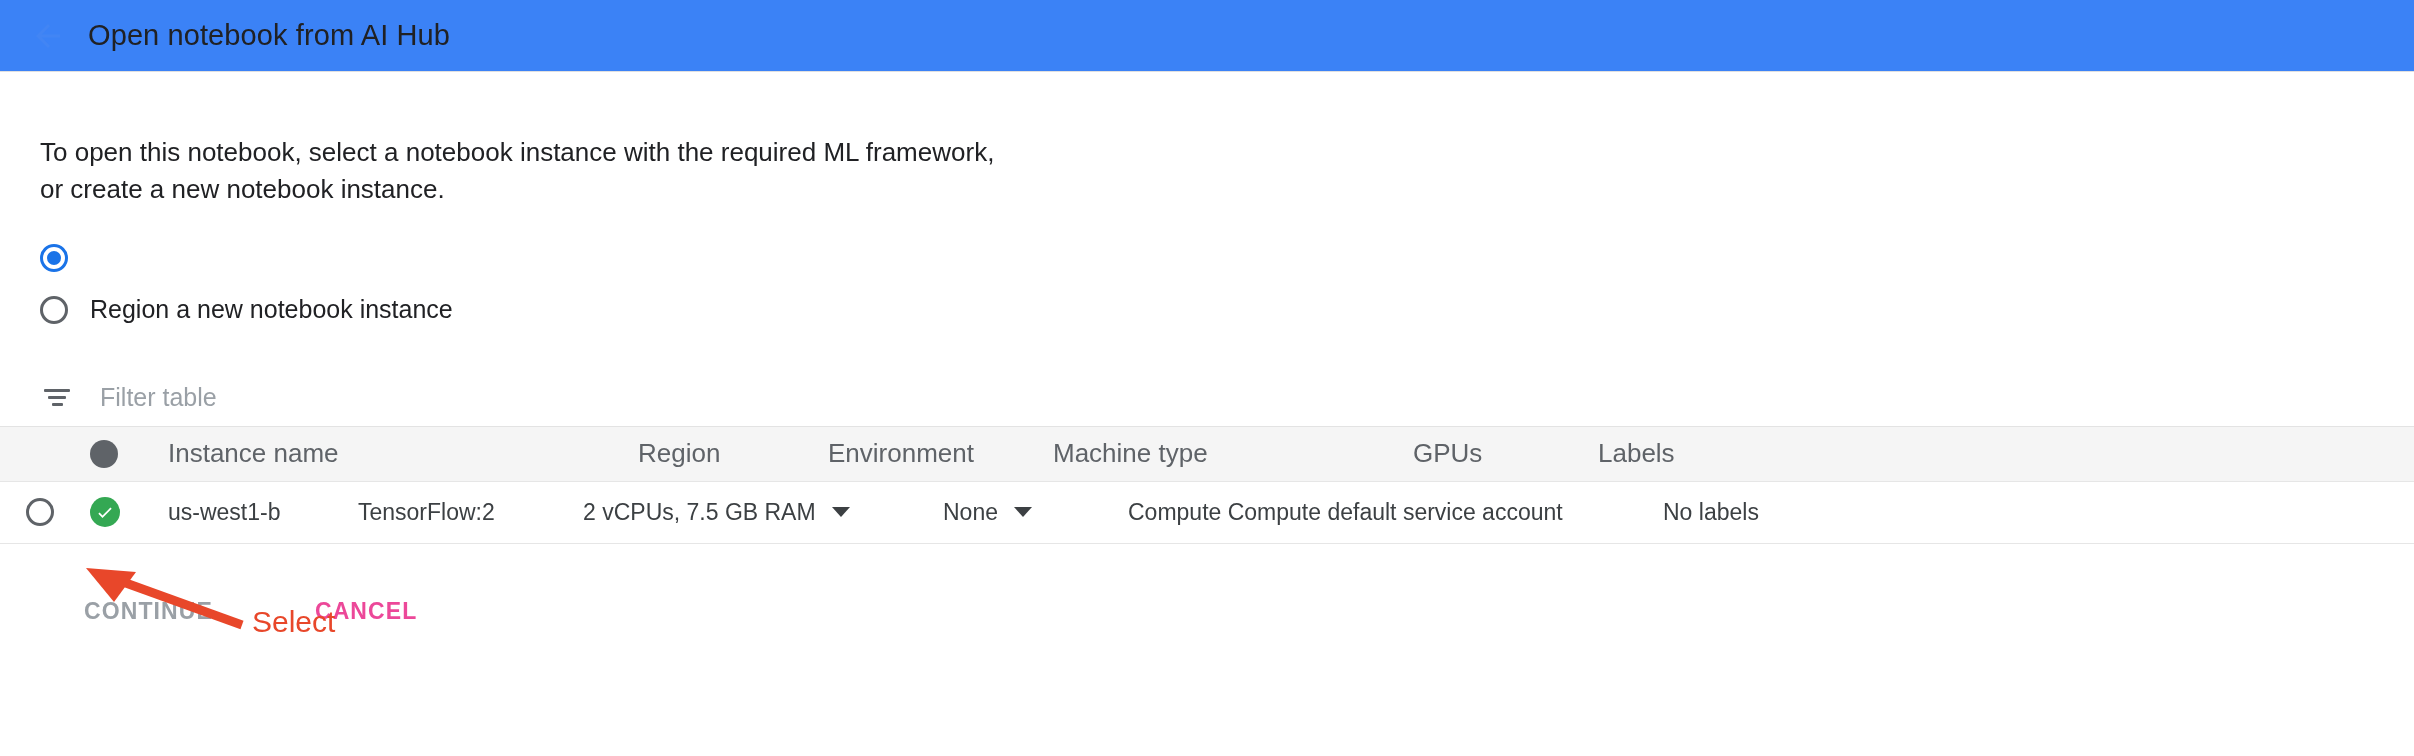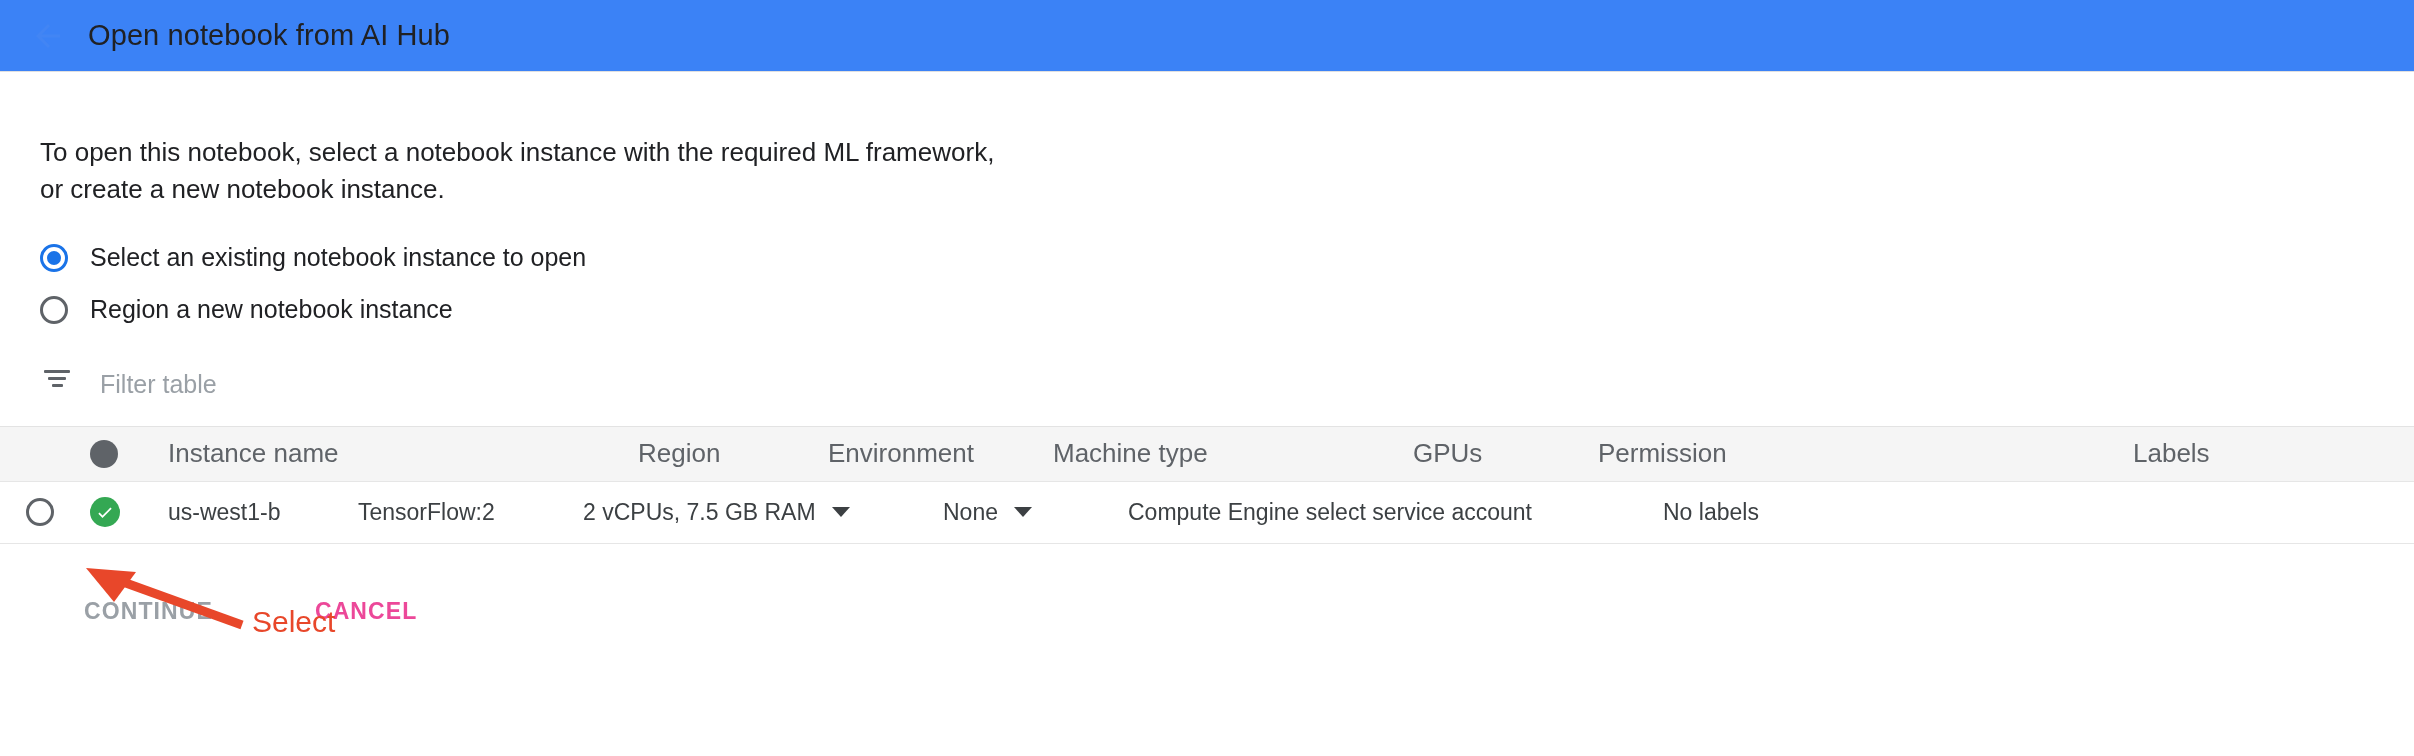--- a/index.html
+++ b/index.html
@@ -84,21 +84,21 @@
   .radio-label {
     margin-left: 22px;
     font-size: 25px;
     color: #202124;
     white-space: nowrap;
   }
 
   
   .filter-row {
     display: flex;
-    align-items: flex-start;
+    align-items: center;
     height: 56px;
     margin-top: 36px;
   }
   .filter-icon {
     width: 34px;
     display: flex;
     flex-direction: column;
     align-items: center;
     gap: 4px;
     margin-left: 0px;
@@ -258,21 +258,20 @@
 <div class="content">
 
   <div class="intro">To open this notebook, select a notebook instance with the required ML framework, or create a new notebook instance.</div>
 
   <div class="radio-group">
 
     <div class="radio-row">
       <span class="radio-outer checked">
         <span class="radio-dot"></span>
       </span>
-      <span class="radio-label">Select an existing notebook instance to open</span>
     </div>
 
     <div class="radio-row">
       <span class="radio-outer"></span>
       <span class="radio-label">Region a new notebook instance</span>
     </div>
 
   </div>
 
   <div class="filter-row">
@@ -289,21 +288,20 @@
     <div class="table-head">
       <div class="cell th c-select"></div>
       <div class="cell th c-status">
         <span class="head-circle"></span>
       </div>
       <div class="cell th c-name">Instance name</div>
       <div class="cell th c-region">Region</div>
       <div class="cell th c-env">Environment</div>
       <div class="cell th c-machine">Machine type</div>
       <div class="cell th c-gpus">GPUs</div>
-      <div class="cell th c-perm">Permission</div>
       <div class="cell th c-labels">Labels</div>
     </div>
 
     <div class="table-row">
       <div class="cell td c-select">
         <span class="row-radio"></span>
       </div>
       <div class="cell td c-status">
         <span class="status-badge">
           <svg width="20" height="20" viewBox="0 0 24 24">
@@ -314,21 +312,21 @@
       <div class="cell td c-region">us-west1-b</div>
       <div class="cell td c-env">TensorFlow:2</div>
       <div class="cell td c-machine">
         <span>2 vCPUs, 7.5 GB RAM</span>
         <span class="caret"></span>
       </div>
       <div class="cell td c-gpus">
         <span>None</span>
         <span class="caret"></span>
       </div>
-      <div class="cell td c-perm">Compute Engine select service account</div>
+      <div class="cell td c-perm">Compute Compute default service account</div>
       <div class="cell td c-labels">No labels</div>
     </div>
 
   </div>
 
   <div class="footer">
     <button class="btn disabled">CONTINUE</button>
     <button class="btn active">CANCEL</button>
   </div>
 

